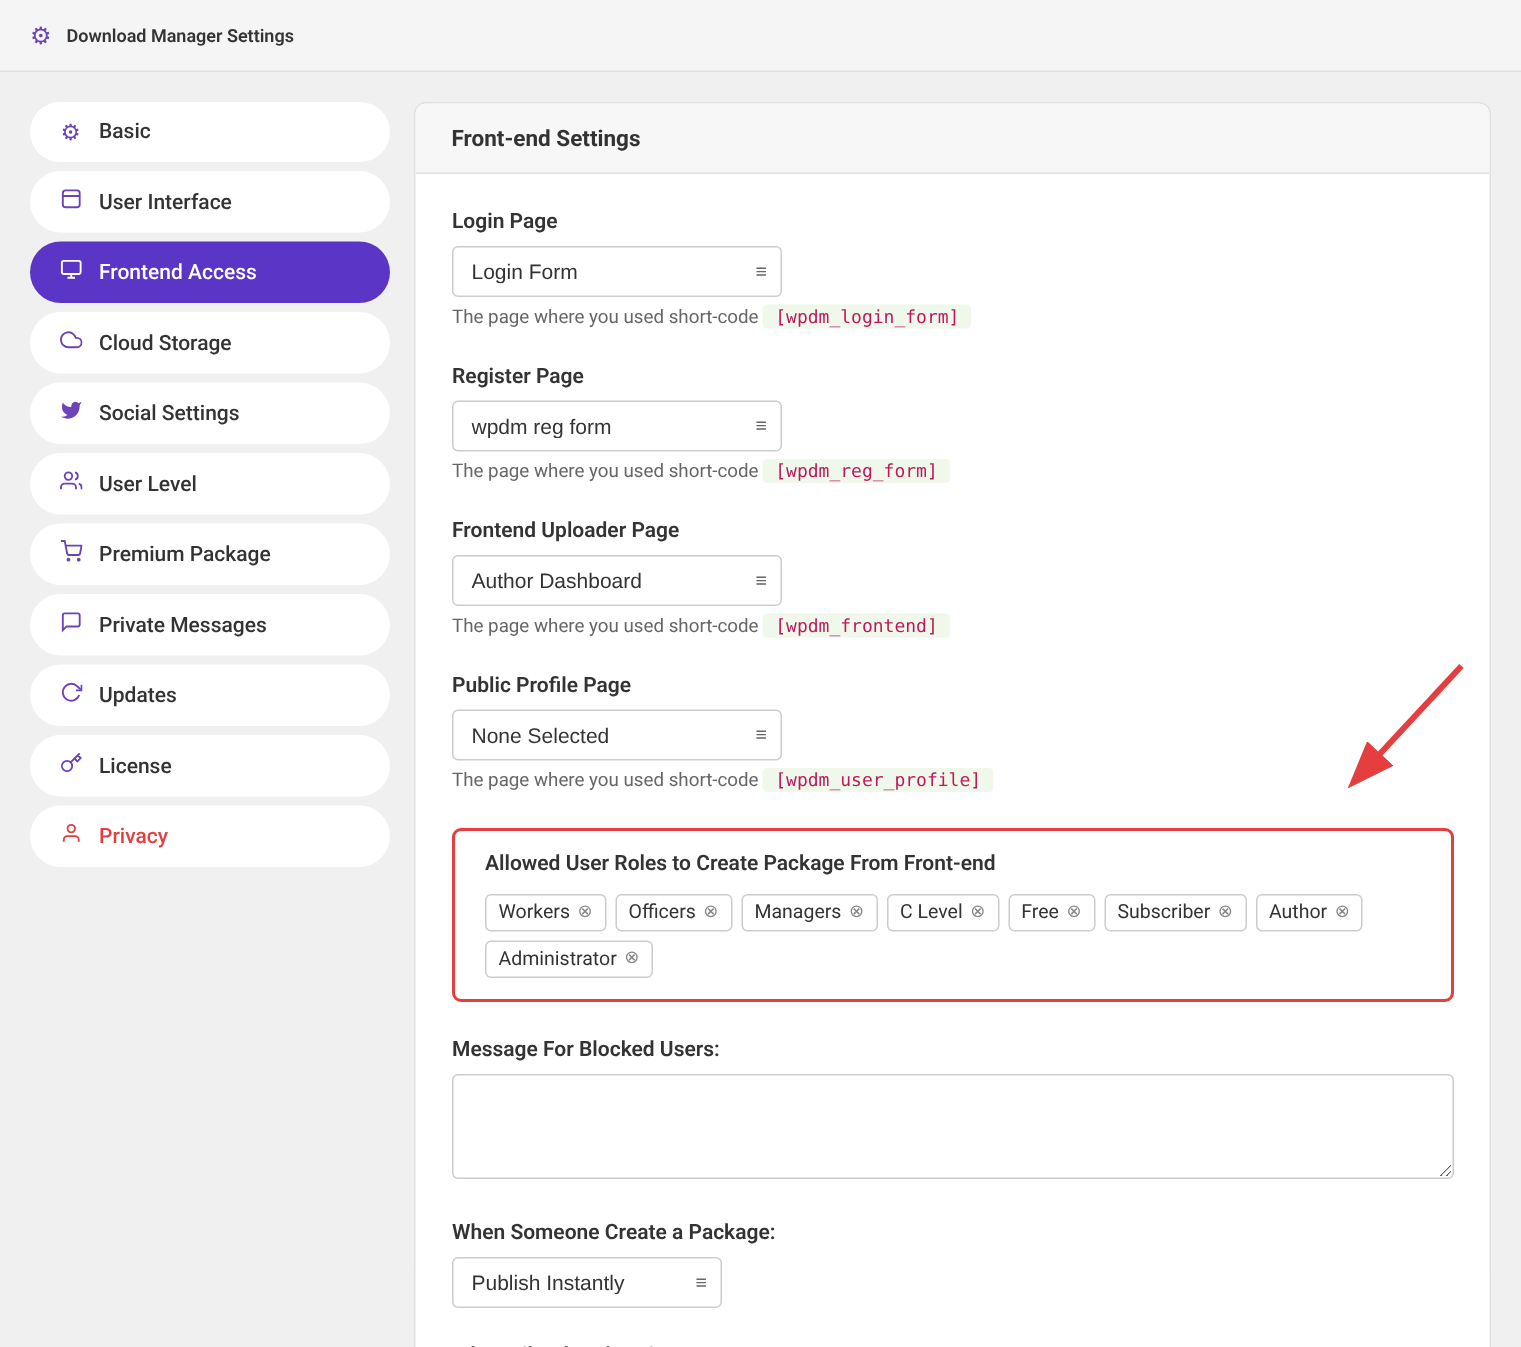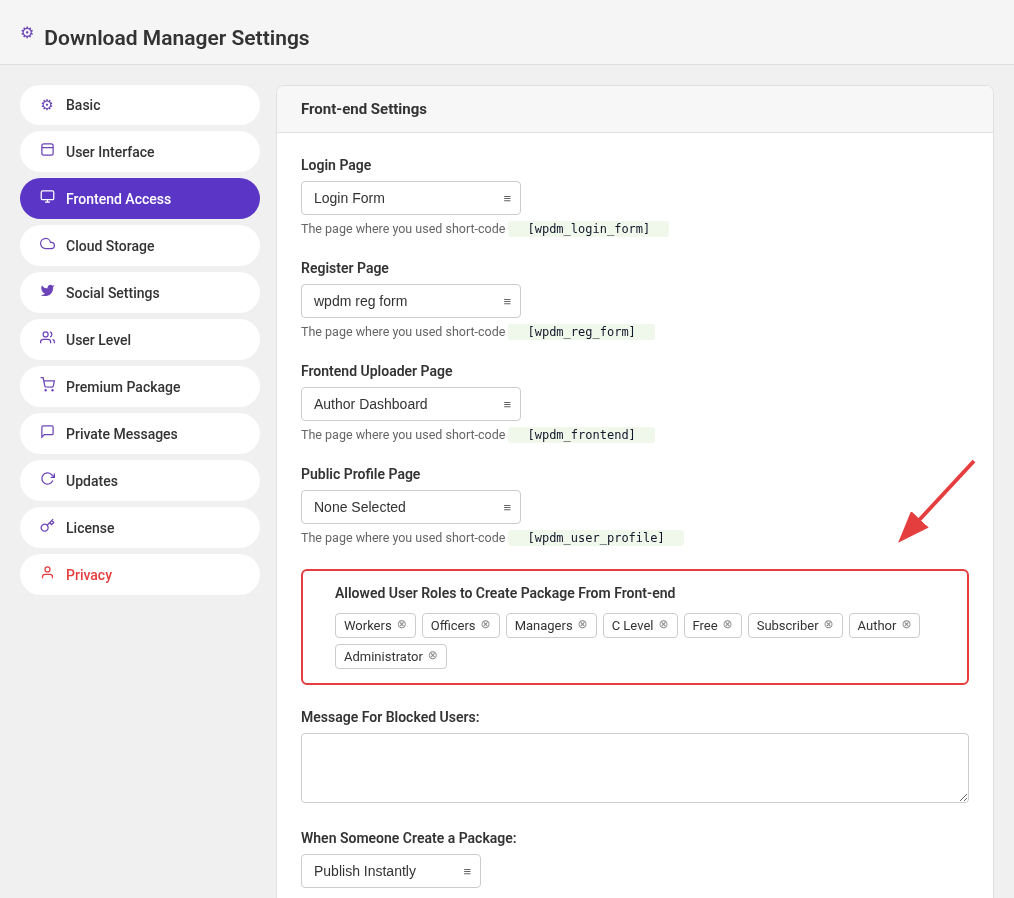--- a/index.html
+++ b/index.html
@@ -17,24 +17,23 @@
       padding: 14px 20px;
       display: flex;
       align-items: center;
       gap: 10px;
     }
     .top-bar-icon {
       color: #6c44b8;
       font-size: 16px;
     }
     .top-bar-title {
-      font-size: 21px;
+      font-size: 12px;
       font-weight: 600;
       color: #333;
-      margin-top: 12px;
     }
 
     
     .layout {
       display: flex;
       padding: 20px;
       gap: 16px;
       min-height: calc(100vh - 52px);
     }
 
@@ -138,32 +137,32 @@
       pointer-events: none;
       font-size: 13px;
     }
     .form-hint {
       margin-top: 6px;
       font-size: 12.5px;
       color: #666;
     }
     .form-hint code {
       background: #f0f8ec;
-      color: #0f172a;
-      padding: 1px 19px;
+      color: #be185d;
+      padding: 1px 8px;
       border-radius: 3px;
       font-family: monospace;
       font-size: 12px;
     }
 
     
     .roles-box {
       border: 2px solid #e53e3e;
       border-radius: 6px;
-      padding: 14px 32px;
+      padding: 14px 20px;
       margin-bottom: 24px;
     }
     .roles-box-label {
       font-size: 14px;
       font-weight: 600;
       color: #333;
       margin-bottom: 12px;
     }
     .roles-tags {
       display: flex;

